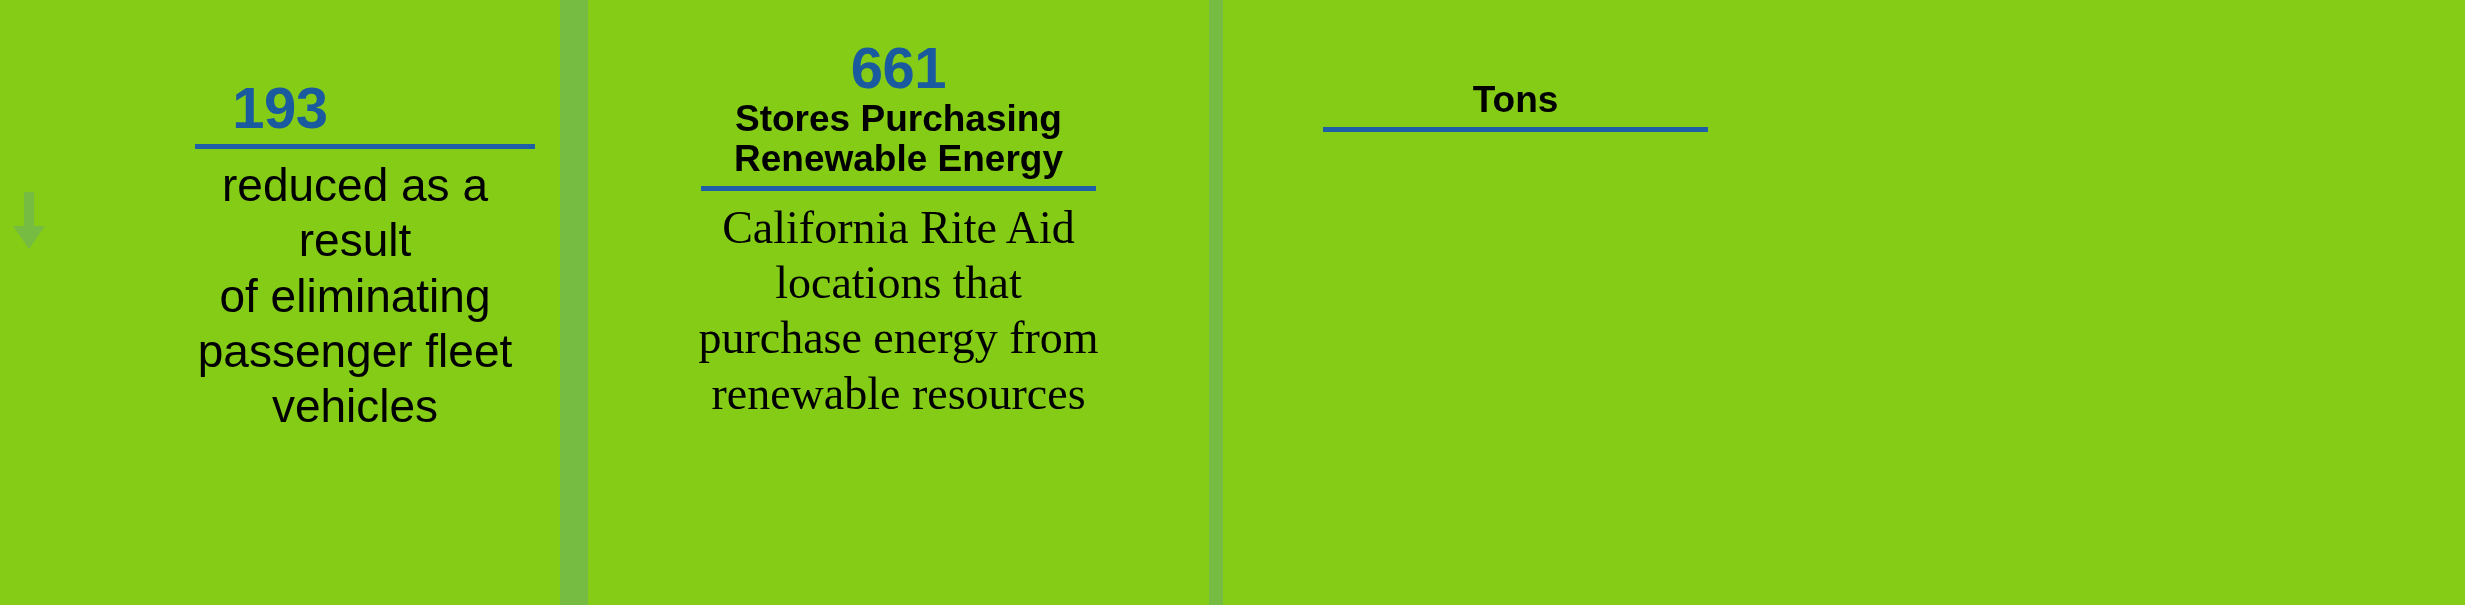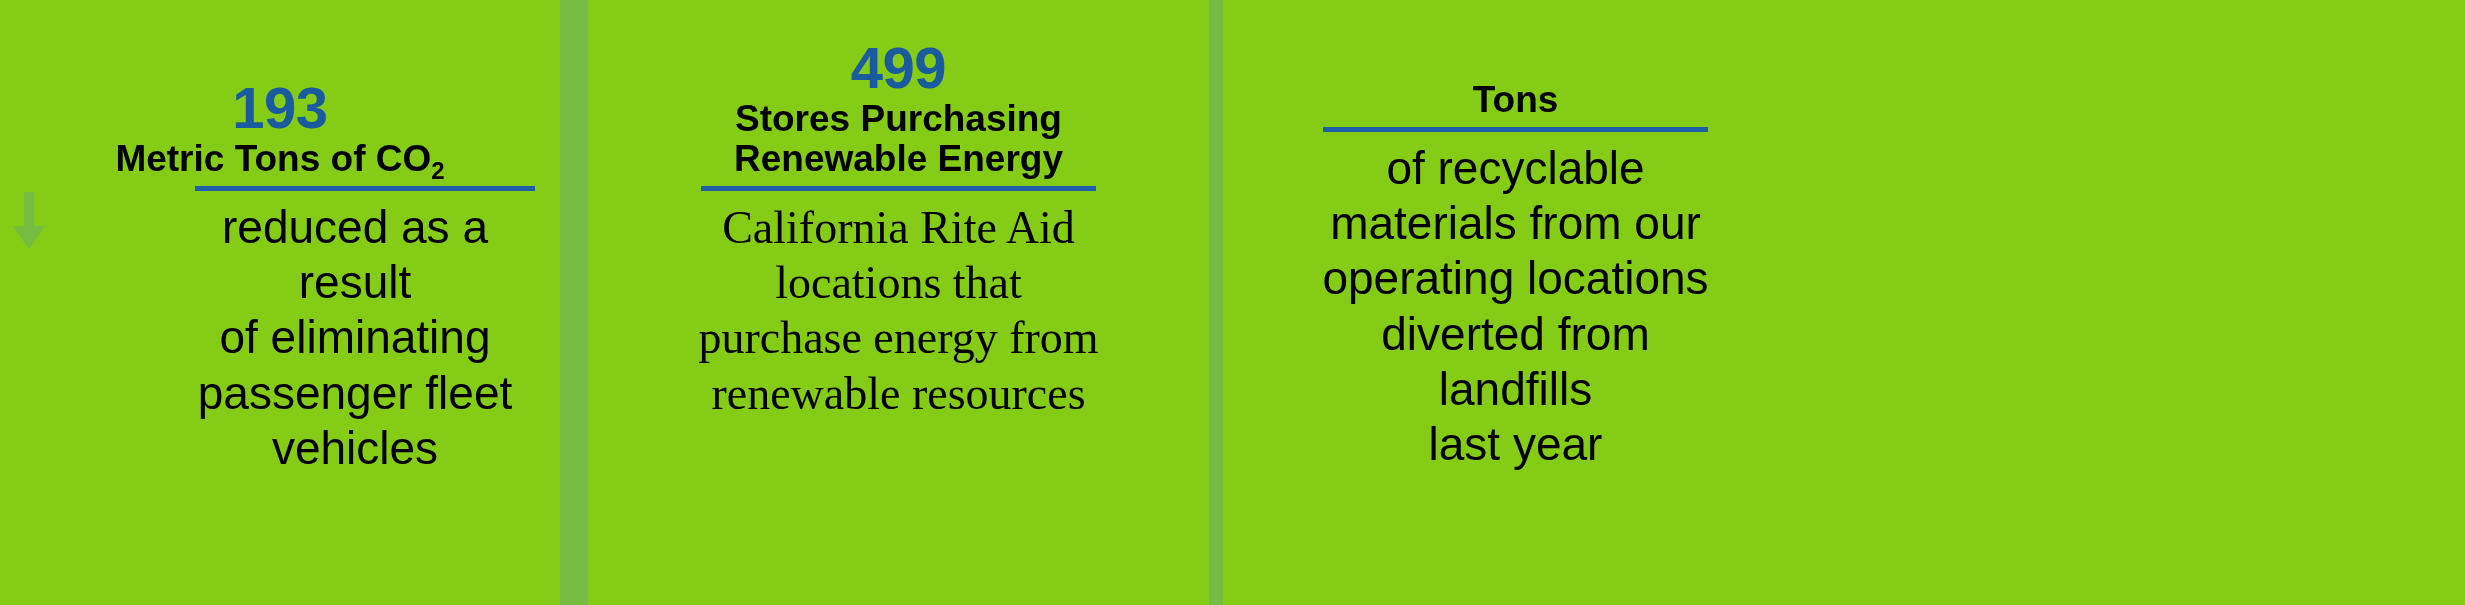--- a/index.html
+++ b/index.html
@@ -128,54 +128,48 @@
 <div id="infographic">
 
   <div class="panel panel-1">
     <div class="panel-inner">
       <div class="arrow arrow-down">
         <svg viewBox="0 0 34 58" xmlns="http://www.w3.org/2000/svg" aria-hidden="true">
           <path d="M12 0 L22 0 L22 34 L33 34 L17 57 L1 34 L12 34 Z" fill="#76bc43"></path>
         </svg>
       </div>
       <div class="stat-number">193</div>
-      <div class="stat-label"><span>Metric Tons of CO</span><span class="sub">2</span></div>
       <div class="rule"></div>
       <div class="stat-body">reduced as a result
 of eliminating
 passenger fleet
 vehicles</div>
     </div>
   </div>
 
   <div class="divider-bar"></div>
 
 
   <div class="divider-bar"></div>
 
   <div class="panel panel-3">
     <div class="panel-inner">
-      <div class="stat-number">499</div>
+      <div class="stat-number">661</div>
       <div class="stat-label" style="white-space:pre-line;text-align:center;"><span>Stores Purchasing
 Renewable Energy</span><span class="sub"></span></div>
       <div class="rule"></div>
       <div class="stat-body">California Rite Aid
 locations that
 purchase energy from
 renewable resources</div>
     </div>
   </div>
 
   <div class="divider-bar"></div>
 
   <div class="panel panel-4">
     <div class="panel-inner">
       <div class="stat-label"><span>Tons</span><span class="sub"></span></div>
       <div class="rule"></div>
-      <div class="stat-body">of recyclable
-materials from our
-operating locations
-diverted from landfills
-last year</div>
     </div>
   </div>
 
 </div>
 
 </body></html>

